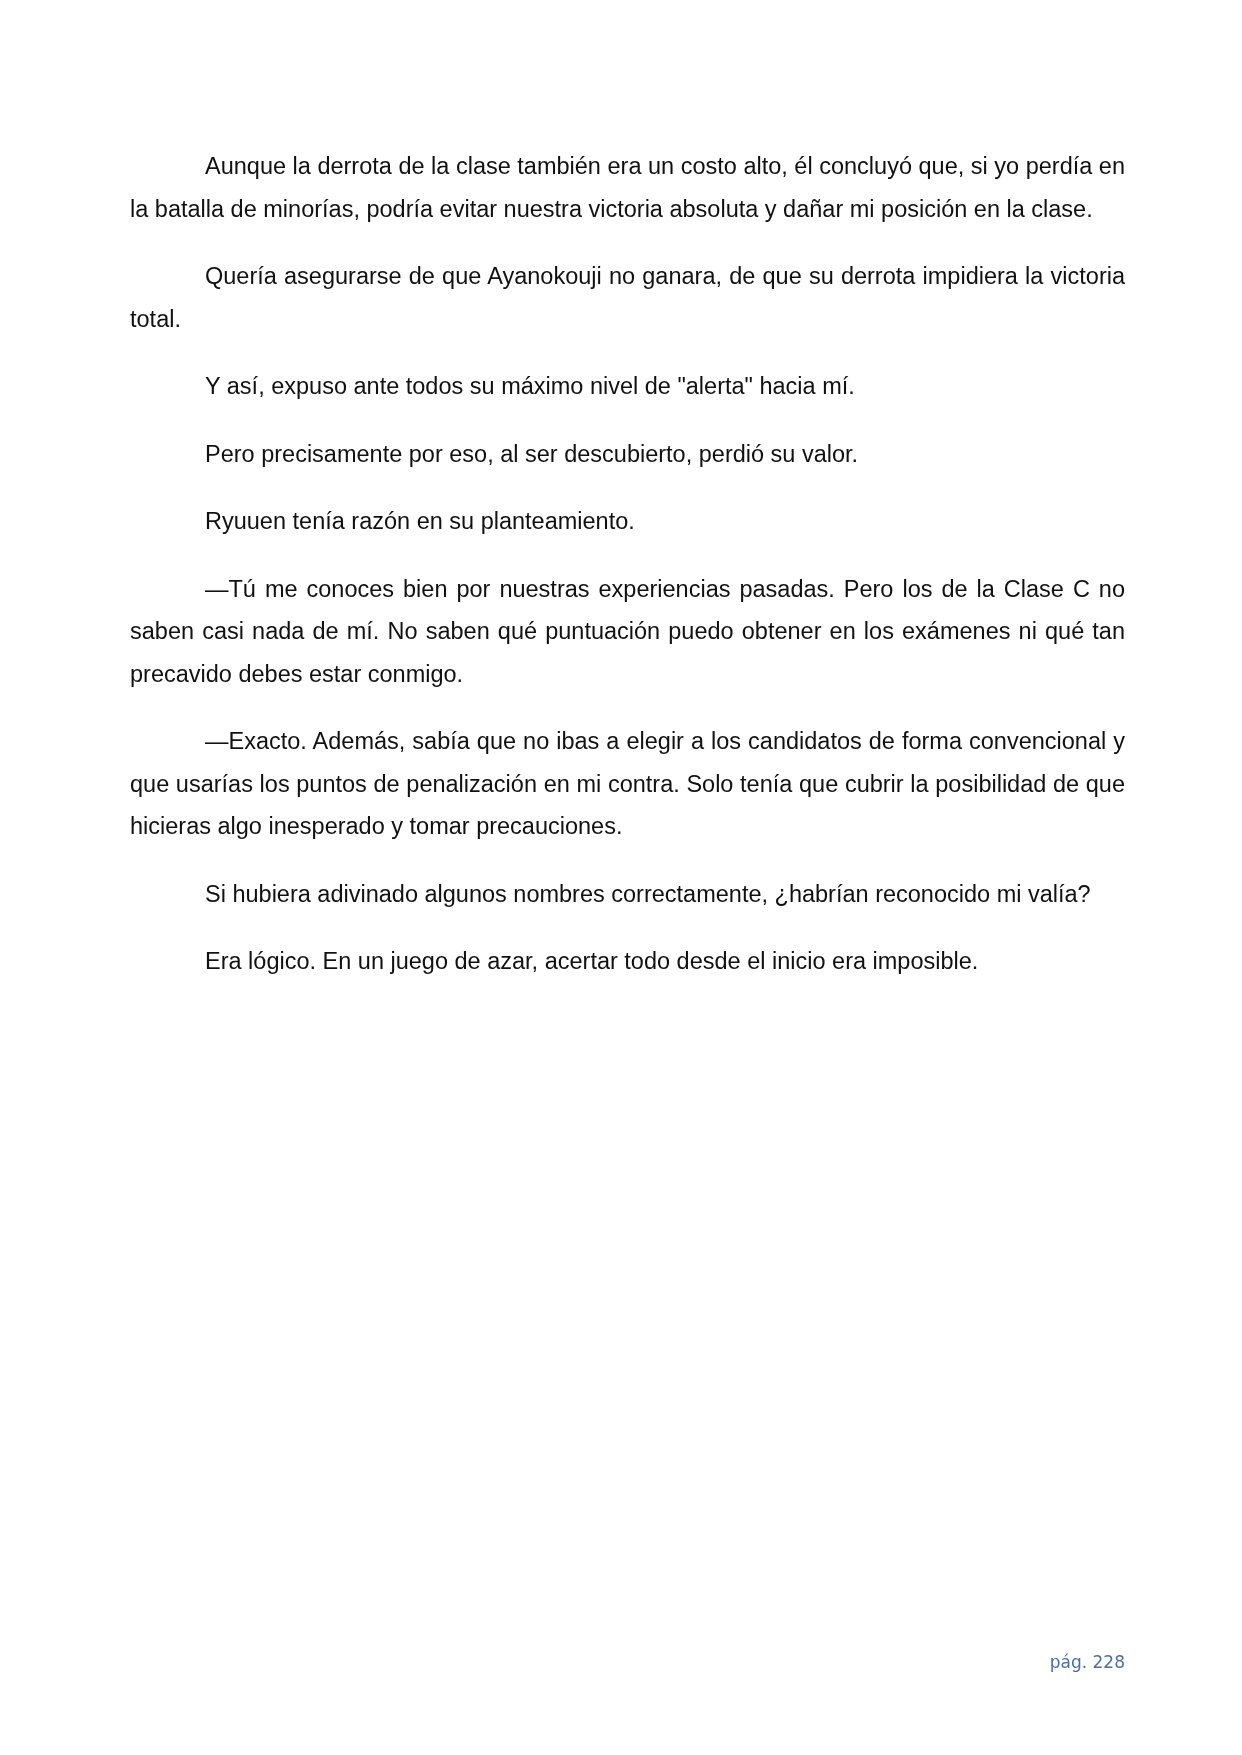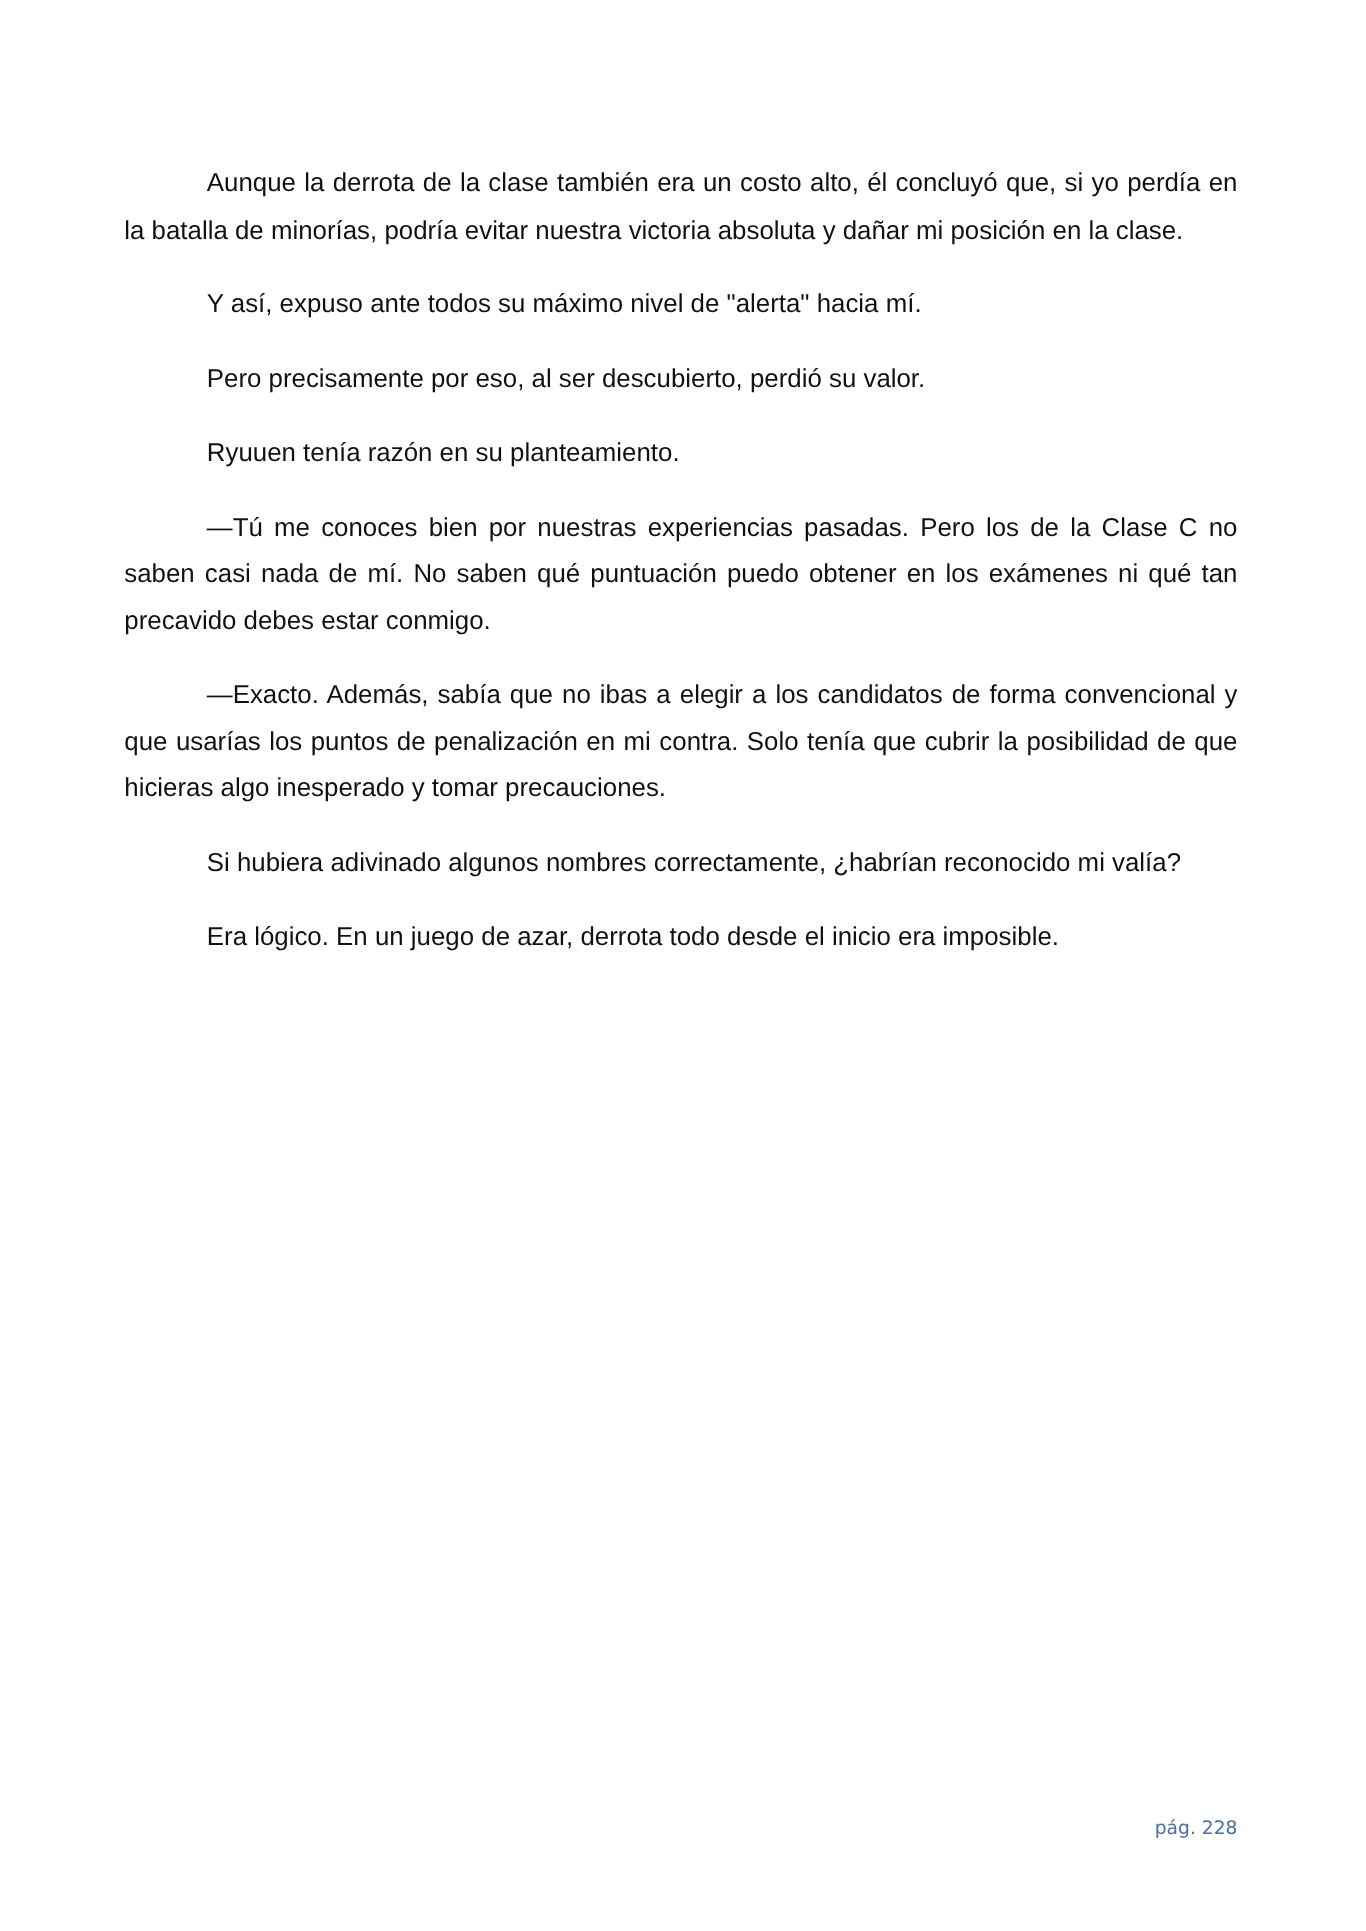--- a/index.html
+++ b/index.html
@@ -1,29 +1,30 @@
 <!DOCTYPE html>
 <html><head>
 <meta charset="utf-8">
 <style>
   html, body { margin: 0; padding: 0; background: #ffffff; }
   body { width: 1242px; height: 1755px; position: relative; overflow: hidden; }
   .page { position: absolute; left: 113px; top: 145px; width: 1012px;
     font-family: "Liberation Sans", sans-serif; font-size: 23.5px; line-height: 42.5px; color: #111111; }
-  .para { margin: 0 0 25px 0; text-indent: 75px; text-align: justify; }
+  .para { margin: 0 0 25px 17px; text-indent: 75px; text-align: justify; }
   .pagenum { position: absolute; right: 117px; top: 1652px;
     font-family: "DejaVu Sans", sans-serif; font-size: 17px; color: #4a6fa5; margin-left: 10px; }
 </style>
 </head>
 <body>
 
 <div class="page">
   <p class="para">Aunque la derrota de la clase también era un costo alto, él concluyó que, si yo perdía en la batalla de minorías, podría evitar nuestra victoria absoluta y dañar mi posición en la clase.</p>
+  <p class="para">Quería asegurarse de que Ayanokouji no ganara, de que su derrota impidiera la victoria total.</p>
   <p class="para">Y así, expuso ante todos su máximo nivel de "alerta" hacia mí.</p>
   <p class="para">Pero precisamente por eso, al ser descubierto, perdió su valor.</p>
   <p class="para">Ryuuen tenía razón en su planteamiento.</p>
   <p class="para">—Tú me conoces bien por nuestras experiencias pasadas. Pero los de la Clase C no saben casi nada de mí. No saben qué puntuación puedo obtener en los exámenes ni qué tan precavido debes estar conmigo.</p>
   <p class="para">—Exacto. Además, sabía que no ibas a elegir a los candidatos de forma convencional y que usarías los puntos de penalización en mi contra. Solo tenía que cubrir la posibilidad de que hicieras algo inesperado y tomar precauciones.</p>
   <p class="para">Si hubiera adivinado algunos nombres correctamente, ¿habrían reconocido mi valía?</p>
-  <p class="para">Era lógico. En un juego de azar, derrota todo desde el inicio era imposible.</p>
+  <p class="para">Era lógico. En un juego de azar, acertar todo desde el inicio era imposible.</p>
 </div>
 
 <div class="pagenum">pág. 228</div>
 
 </body></html>

